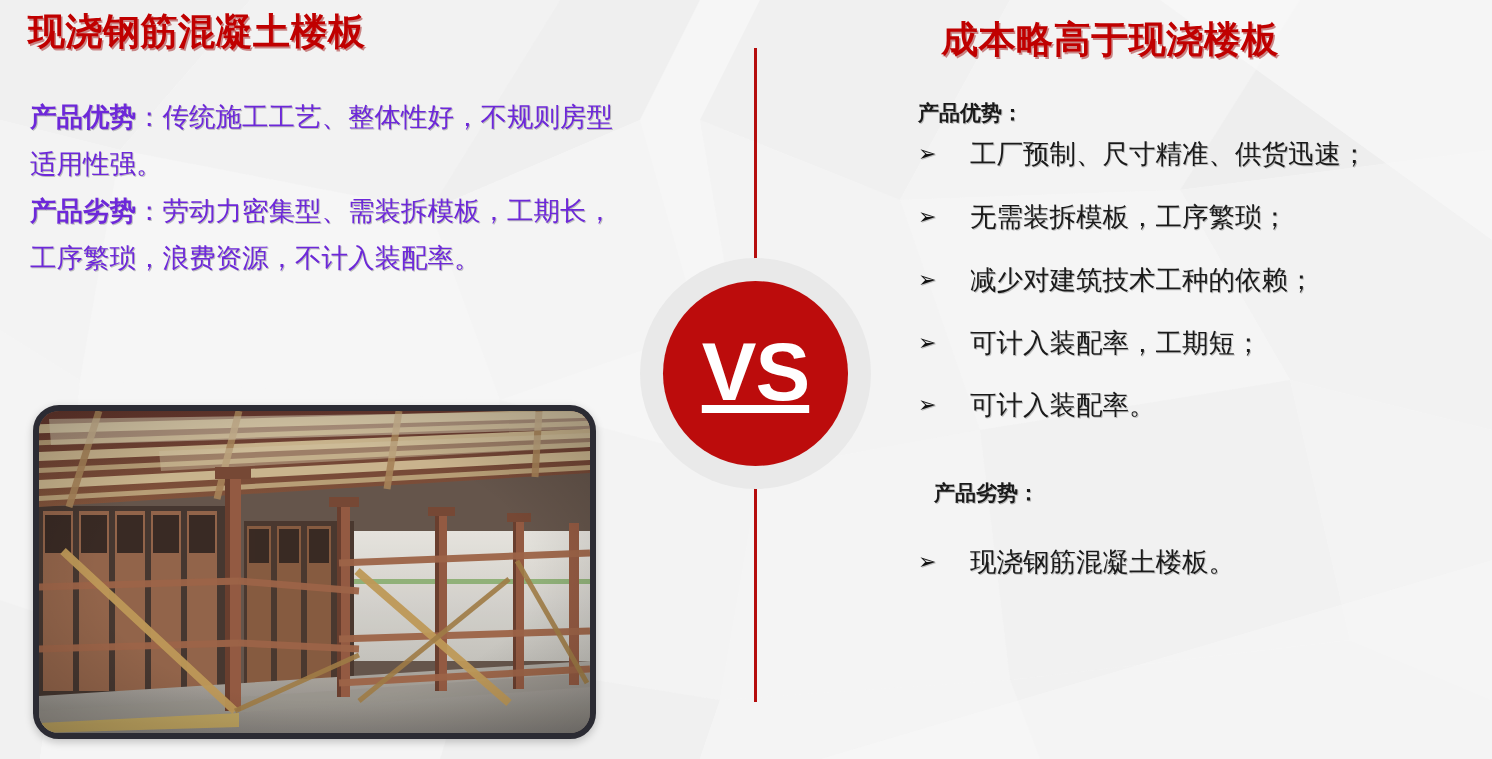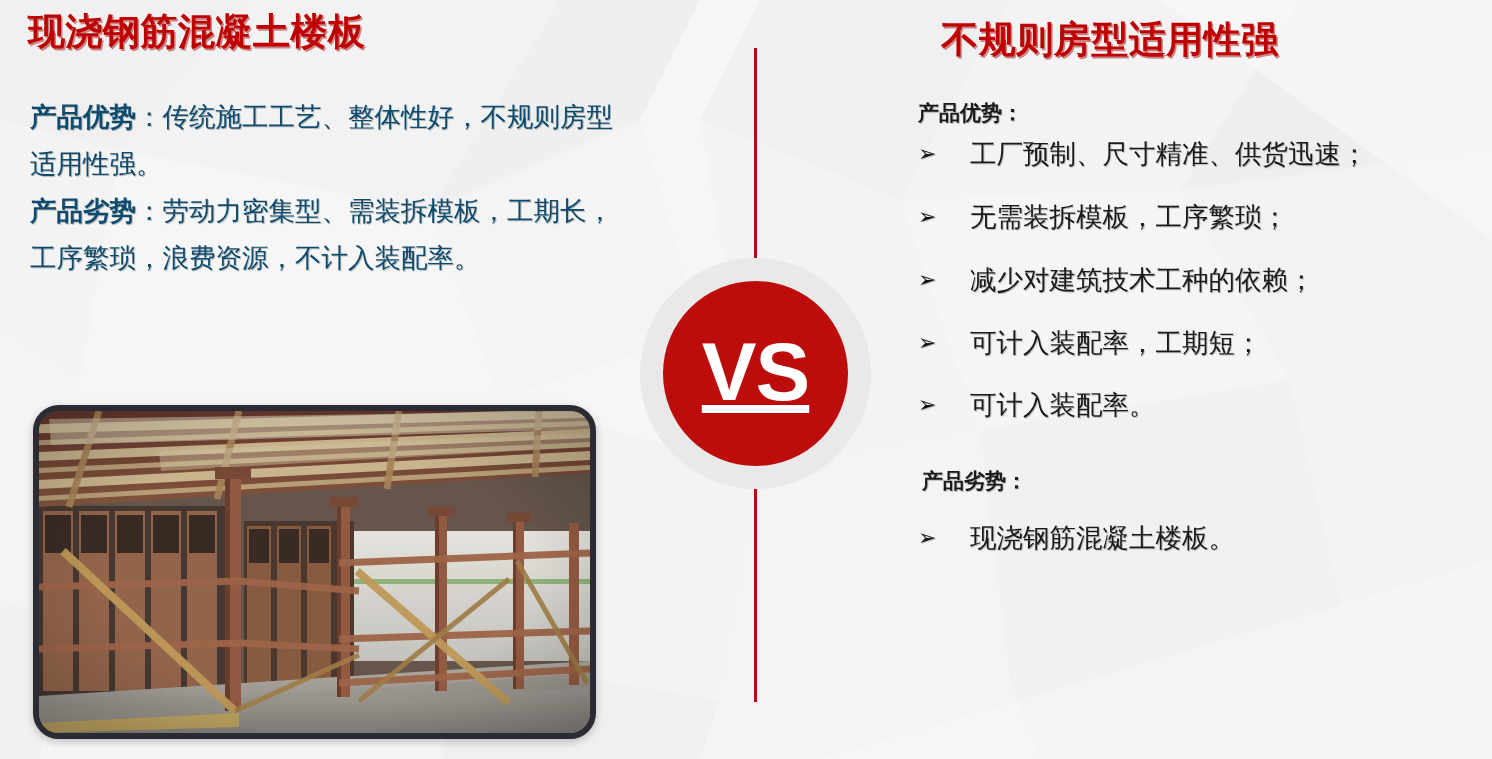--- a/index.html
+++ b/index.html
@@ -104,21 +104,21 @@
   }
 
   
   .left-body {
     position: absolute;
     left: 24px;
     top: 94px;
     width: 590px;
     font-size: 26.5px;
     line-height: 47px;
-    color: #0c4a6e;
+    color: #6d28d9;
     text-shadow: 1px 1px 0 rgba(140,140,140,.55);
   }
   .left-body p { margin: 0; }
   .lead { font-weight: bold; }
 
   
   .photo {
     position: absolute;
     left: 27px;
     top: 405px;
@@ -142,21 +142,21 @@
     width: 560px;
     color: #1a1a1a;
   }
   .sec-head {
     font-size: 21px;
     font-weight: bold;
     line-height: 1.2;
     text-shadow: 1px 1px 0 rgba(140,140,140,.55);
   }
   .sec-head.adv  { margin: 0 0 0 0; }
-  .sec-head.dis  { margin: 4px; }
+  .sec-head.dis  { margin: 16px; }
 
   .bullets { list-style: none; margin: 0; padding: 0; }
   .bullet {
     display: flex;
     align-items: flex-start;
     font-size: 26.5px;
     line-height: 1.2;
     color: #1a1a1a;
     white-space: nowrap;
     text-shadow: 1px 1px 0 rgba(140,140,140,.5);
@@ -350,21 +350,21 @@
           <stop offset="55%" stop-color="#000" stop-opacity="0"></stop>
           <stop offset="100%" stop-color="#000" stop-opacity="0.22"></stop>
         </radialGradient>
         <rect x="0" y="0" width="551" height="322" fill="url(#vig)"></rect>
       </svg>
     </div>
   </div>
 
   <div class="col col-right">
 
-    <div class="title title-right">不规则房型适用性强</div>
+    <div class="title title-right">成本略高于现浇楼板</div>
 
     <div class="right-body">
 
       <div class="sec-head adv">产品优势：</div>
       <div class="gap-adv"></div>
 
       <ul class="bullets">
         <li class="bullet">
           <span class="bullet-arrow">➢</span>
           <span class="bullet-text">工厂预制、尺寸精准、供货迅速；</span>

